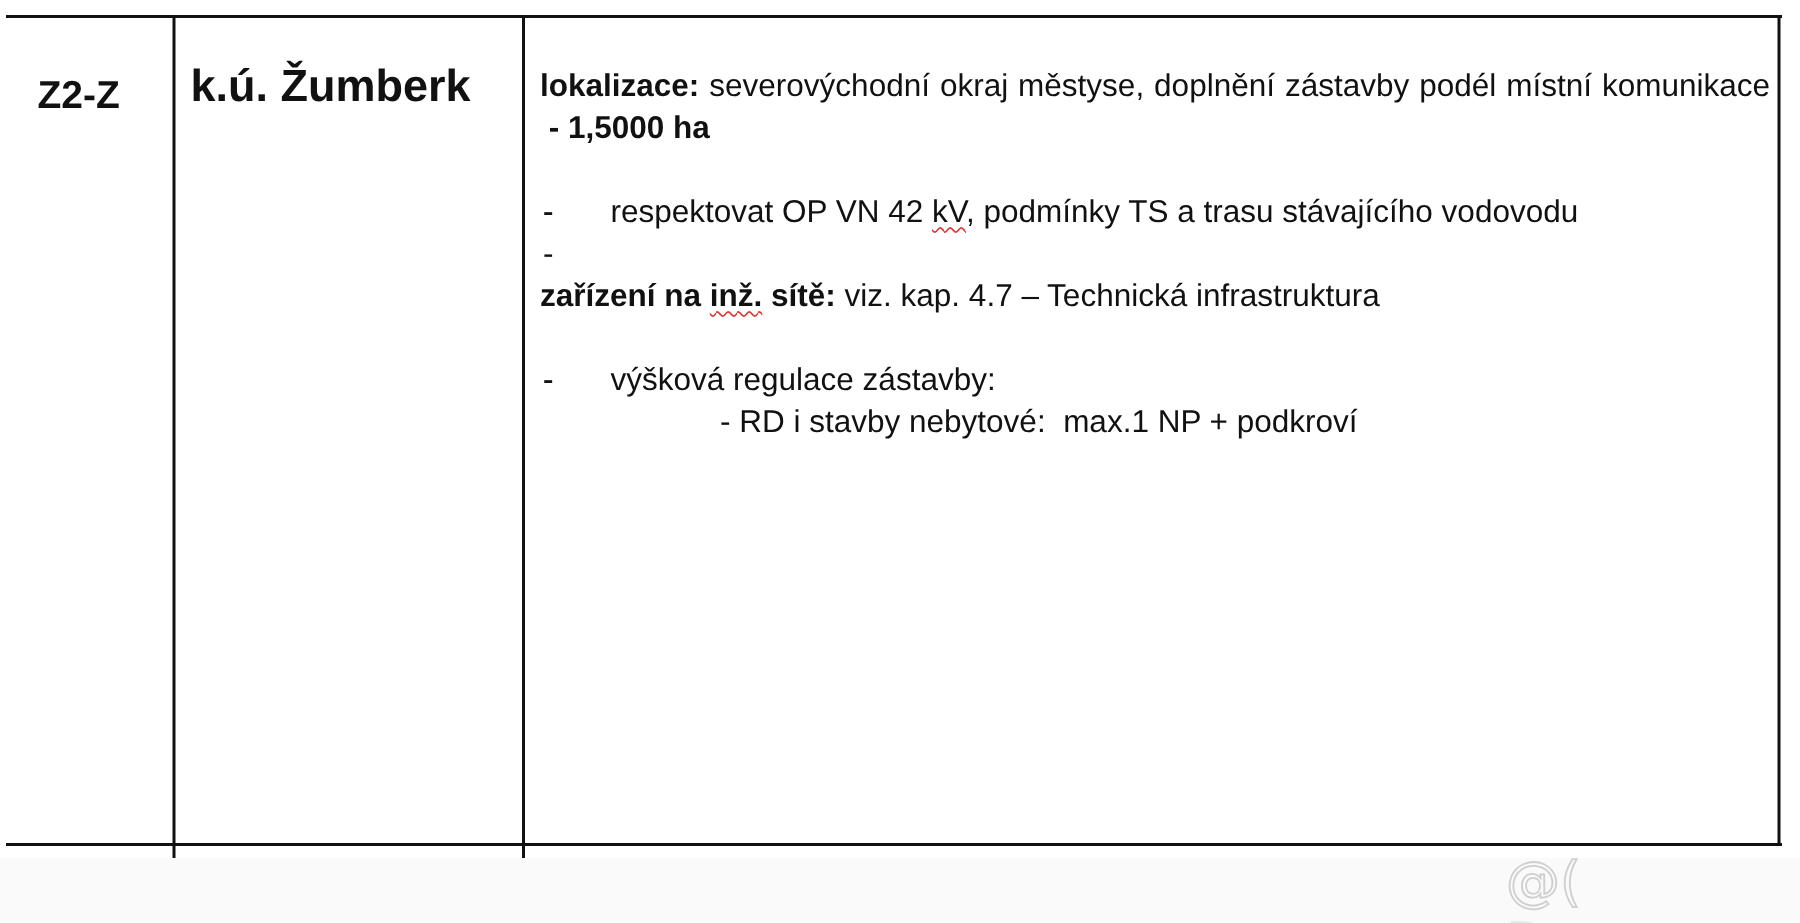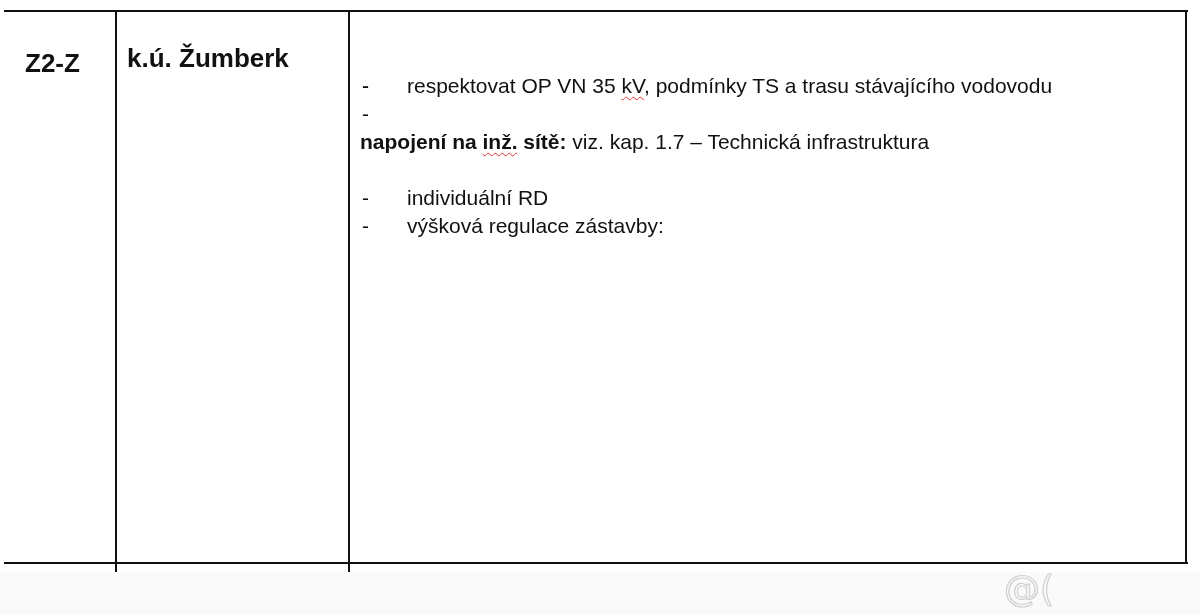--- a/index.html
+++ b/index.html
@@ -16,21 +16,21 @@
     background: #ffffff;
   }
   .hline { position: absolute; height: 2px; background: #111; }
   .vline { position: absolute; width: 2px; background: #111; }
   .code {
     position: absolute; left: 25px; top: 48px;
     font-weight: bold; font-size: 26px; letter-spacing: 0px;
   }
   .ku {
     position: absolute; left: 127px; top: 44px;
-    font-size: 26px; line-height: 28px;
+    font-size: 30px; line-height: 28px;
   }
   .ku .b { font-weight: bold; }
   .ku .sub { padding-left: 32px; }
   .content {
     position: absolute; left: 360px; top: 44px; width: 820px;
     font-size: 21px; line-height: 28px;
   }
   .content b { font-weight: bold; }
   .para { margin: 0; }
   .justify { text-align: justify; text-align-last: left; }
@@ -64,47 +64,52 @@
   <div class="vline" style="left:348px; top:10px; height:562px;"></div>
   <div class="vline" style="left:1185px; top:10px; height:554px;"></div>
 
   <div class="code">Z2-Z</div>
 
   <div class="ku">
     <div class="b">k.ú. Žumberk</div>
   </div>
 
   <div class="content">
+    <p class="para justify">
+      <b>lokalizace:</b>
+      <span>severovýchodní okraj městyse, doplnění zástavby podél místní komunikace</span>
+      &nbsp;<b>- 1,5000 ha</b>
+    </p>
     <div class="gap"></div>
 
     <div class="para">
       <div class="li">
         <span class="dash">-</span>
       </div>
       <div class="li just" style="text-align:justify;">
         <span class="dash">-</span>
-        <span>respektovat OP VN 35 </span><span class="squiggle">kV</span><span>, podmínky TS a trasu stávajícího vodovodu</span>
+        <span>respektovat OP VN 42 </span><span class="squiggle">kV</span><span>, podmínky TS a trasu stávajícího vodovodu</span>
       </div>
       <div class="li">
         <span class="dash">-</span>
       </div>
     </div>
     <div class="gap"></div>
 
     <p class="para">
-      <b><span>napojení na </span><span class="squiggle">inž.</span><span> sítě:</span></b><span> viz. kap. 1.7 – Technická infrastruktura</span>
+      <b><span>zařízení na </span><span class="squiggle">inž.</span><span> sítě:</span></b><span> viz. kap. 4.7 – Technická infrastruktura</span>
     </p>
     <div class="gap"></div>
 
     <div class="para">
       <div class="li">
         <span class="dash">-</span>
-        <span>individuální RD</span>
       </div>
       <div class="li">
         <span class="dash">-</span>
         <span>výšková regulace zástavby:</span>
       </div>
+      <div class="subli" style="white-space:pre;">- RD i stavby nebytové:  max.1 NP + podkroví</div>
     </div>
   </div>
 </div>
 
 <div class="watermark">@( Bazos.cz</div>
 
 </body></html>

